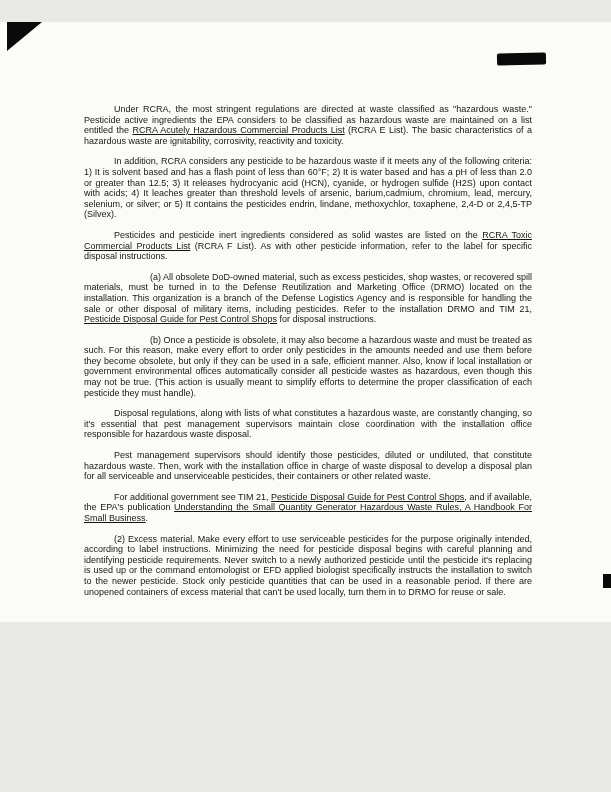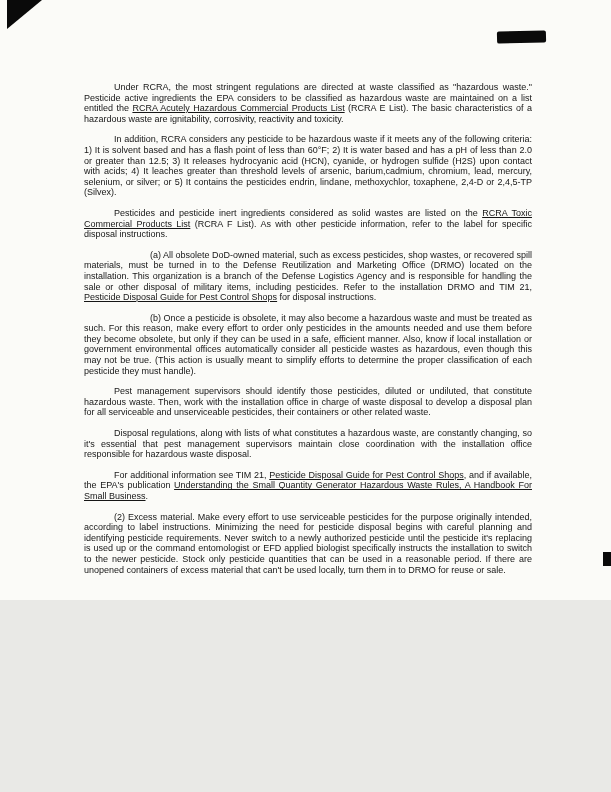--- a/index.html
+++ b/index.html
@@ -6,20 +6,21 @@
   body {
     width: 611px; height: 792px;
     background: #e9e9e6;
     font-family: "Liberation Sans", sans-serif;
   }
   .page {
     position: relative;
     width: 611px; height: 600px;
     background: #fbfbf8;
     overflow: hidden;
+    margin-top: 22px;
   }
   .doc-body {
     position: absolute;
     left: 84px; top: 82px; width: 448px;
     color: #161616;
     font-size: 9px;
     line-height: 10.6px;
   }
   .para {
     margin: 0 0 10px 0;
@@ -57,23 +58,23 @@
   <div class="artifact artifact-tl"></div>
   <div class="artifact artifact-tr"></div>
   <div class="artifact artifact-re"></div>
 
   <main class="doc-body">
       <p class="para indent-normal"><span>Under RCRA, the most stringent regulations are directed at waste classified as "hazardous waste." Pesticide active ingredients the EPA considers to be classified as hazardous waste are maintained on a list entitled the </span><span class="u">RCRA Acutely Hazardous Commercial Products List</span><span> (RCRA E List). The basic characteristics of a hazardous waste are ignitability, corrosivity, reactivity and toxicity.</span></p>
       <p class="para indent-normal"><span>In addition, RCRA considers any pesticide to be hazardous waste if it meets any of the following criteria: 1) It is solvent based and has a flash point of less than 60°F; 2) It is water based and has a pH of less than 2.0 or greater than 12.5; 3) It releases hydrocyanic acid (HCN), cyanide, or hydrogen sulfide (H2S) upon contact with acids; 4) It leaches greater than threshold levels of arsenic, barium,cadmium, chromium, lead, mercury, selenium, or silver; or 5) It contains the pesticides endrin, lindane, methoxychlor, toxaphene, 2,4-D or 2,4,5-TP (Silvex).</span></p>
       <p class="para indent-normal"><span>Pesticides and pesticide inert ingredients considered as solid wastes are listed on the </span><span class="u">RCRA Toxic Commercial Products List</span><span> (RCRA F List). As with other pesticide information, refer to the label for specific disposal instructions.</span></p>
       <p class="para indent-deep"><span>(a) All obsolete DoD-owned material, such as excess pesticides, shop wastes, or recovered spill materials, must be turned in to the Defense Reutilization and Marketing Office (DRMO) located on the installation. This organization is a branch of the Defense Logistics Agency and is responsible for handling the sale or other disposal of military items, including pesticides. Refer to the installation DRMO and TIM 21, </span><span class="u">Pesticide Disposal Guide for Pest Control Shops</span><span> for disposal instructions.</span></p>
       <p class="para indent-deep"><span>(b) Once a pesticide is obsolete, it may also become a hazardous waste and must be treated as such. For this reason, make every effort to order only pesticides in the amounts needed and use them before they become obsolete, but only if they can be used in a safe, efficient manner. Also, know if local installation or government environmental offices automatically consider all pesticide wastes as hazardous, even though this may not be true. (This action is usually meant to simplify efforts to determine the proper classification of each pesticide they must handle).</span></p>
+      <p class="para indent-normal"><span>Disposal regulations, along with lists of what constitutes a hazardous waste, are constantly changing, so it's essential that pest management supervisors maintain close coordination with the installation office responsible for hazardous waste disposal.</span></p>
       <p class="para indent-normal"><span>Pest management supervisors should identify those pesticides, diluted or undiluted, that constitute hazardous waste. Then, work with the installation office in charge of waste disposal to develop a disposal plan for all serviceable and unserviceable pesticides, their containers or other related waste.</span></p>
-      <p class="para indent-normal"><span>Disposal regulations, along with lists of what constitutes a hazardous waste, are constantly changing, so it's essential that pest management supervisors maintain close coordination with the installation office responsible for hazardous waste disposal.</span></p>
-      <p class="para indent-normal"><span>For additional information see TIM 21, </span><span class="u">Pesticide Disposal Guide for Pest Control Shops</span><span>, and if available, the EPA's publication </span><span class="u">Understanding the Small Quantity Generator Hazardous Waste Rules, A Handbook For Small Business</span><span>.</span></p>
+      <p class="para indent-normal"><span>For additional government see TIM 21, </span><span class="u">Pesticide Disposal Guide for Pest Control Shops</span><span>, and if available, the EPA's publication </span><span class="u">Understanding the Small Quantity Generator Hazardous Waste Rules, A Handbook For Small Business</span><span>.</span></p>
       <p class="para indent-normal"><span>(2) Excess material. Make every effort to use serviceable pesticides for the purpose originally intended, according to label instructions. Minimizing the need for pesticide disposal begins with careful planning and identifying pesticide requirements. Never switch to a newly authorized pesticide until the pesticide it's replacing is used up or the command entomologist or EFD applied biologist specifically instructs the installation to switch to the newer pesticide. Stock only pesticide quantities that can be used in a reasonable period. If there are unopened containers of excess material that can't be used locally, turn them in to DRMO for reuse or sale.</span></p>
     </main>
 
   <footer class="footer">
     <span class="footer-left">MPMH-6</span>
     <span class="footer-page">10</span>
   </footer>
 
 </div>
 

